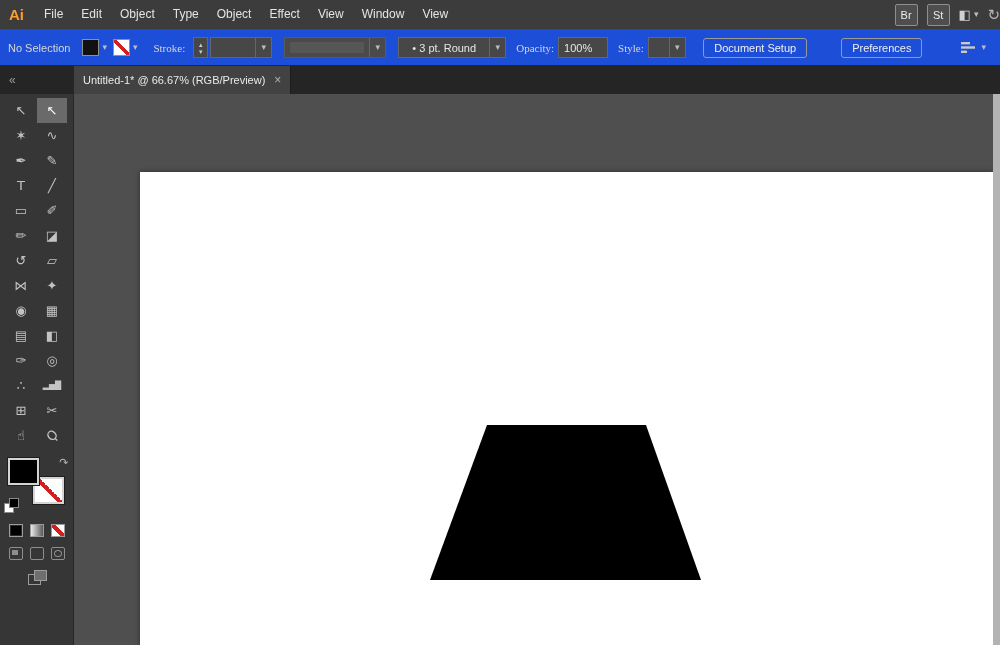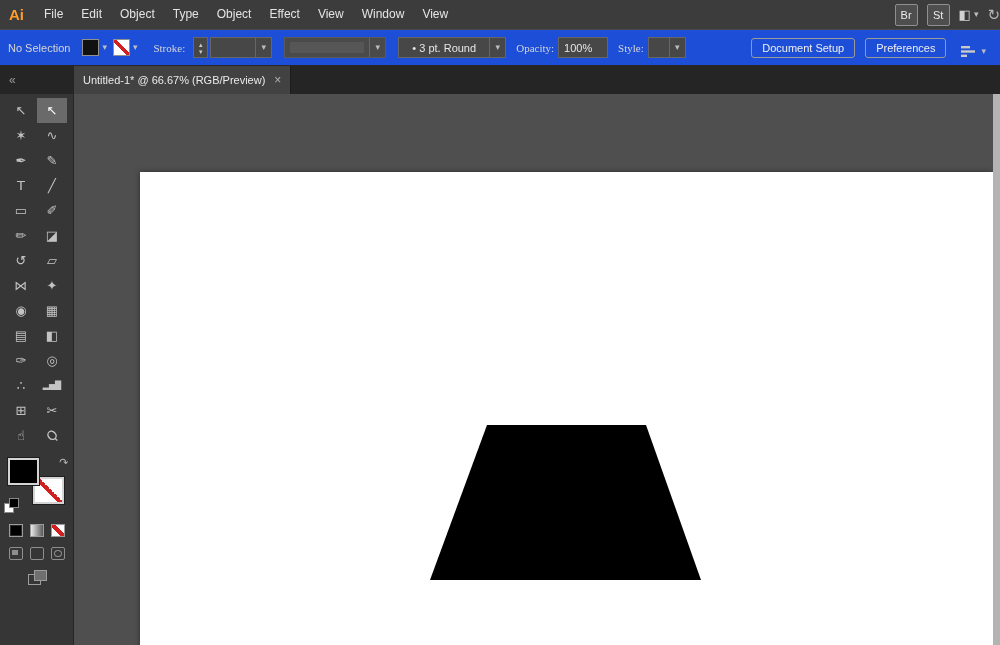--- a/index.html
+++ b/index.html
@@ -36,21 +36,21 @@
   .stroke-field{width:60px;margin-left:2px;}
   .profile-field{width:100px;margin-left:12px;background:#4a4a4a;border-color:#5a5a5a;}
   .profile-field .inner{flex:1;height:11px;margin:0 5px;background:#565656;}
   .brush-field{width:106px;margin-left:12px;}
   .brush-field .txt{flex:1;text-align:center;color:#e6e6e6;}
   .opacity-field{width:48px;gap:28px;}
   .opacity-field .txt{padding-left:5px;color:#e6e6e6;}
   .style-field{width:36px;}
   .btn{height:20px;border:1px solid #9a9a9a;border-radius:3px;background:transparent;color:#efefef;
        font-size:11px;padding:0 10px;display:flex;align-items:center;margin-left:10px;font-family:inherit;cursor:default;}
-  .cb-right{margin-left:auto;display:flex;align-items:flex-end;padding-right:6px;}
+  .cb-right{margin-left:auto;display:flex;align-items:center;padding-right:6px;gap:24px;}
   .align-wrap{display:flex;align-items:center;gap:4px;margin-left:14px;}
 
   
   .tabstrip{height:28px;background:#252525;display:flex;align-items:stretch;flex:0 0 28px;}
   .collapse{width:74px;color:#9b9b9b;font-size:12px;display:flex;align-items:center;padding-left:9px;box-sizing:border-box;}
   .tab{background:#424242;display:flex;align-items:center;padding:0 9px;border-right:1px solid #1c1c1c;}
   .tab-title{color:#eaeaea;font-size:11px;white-space:nowrap;text-align:center;}
   .tab-close{color:#b2b2b2;font-size:12px;margin-left:9px;}
 
   

